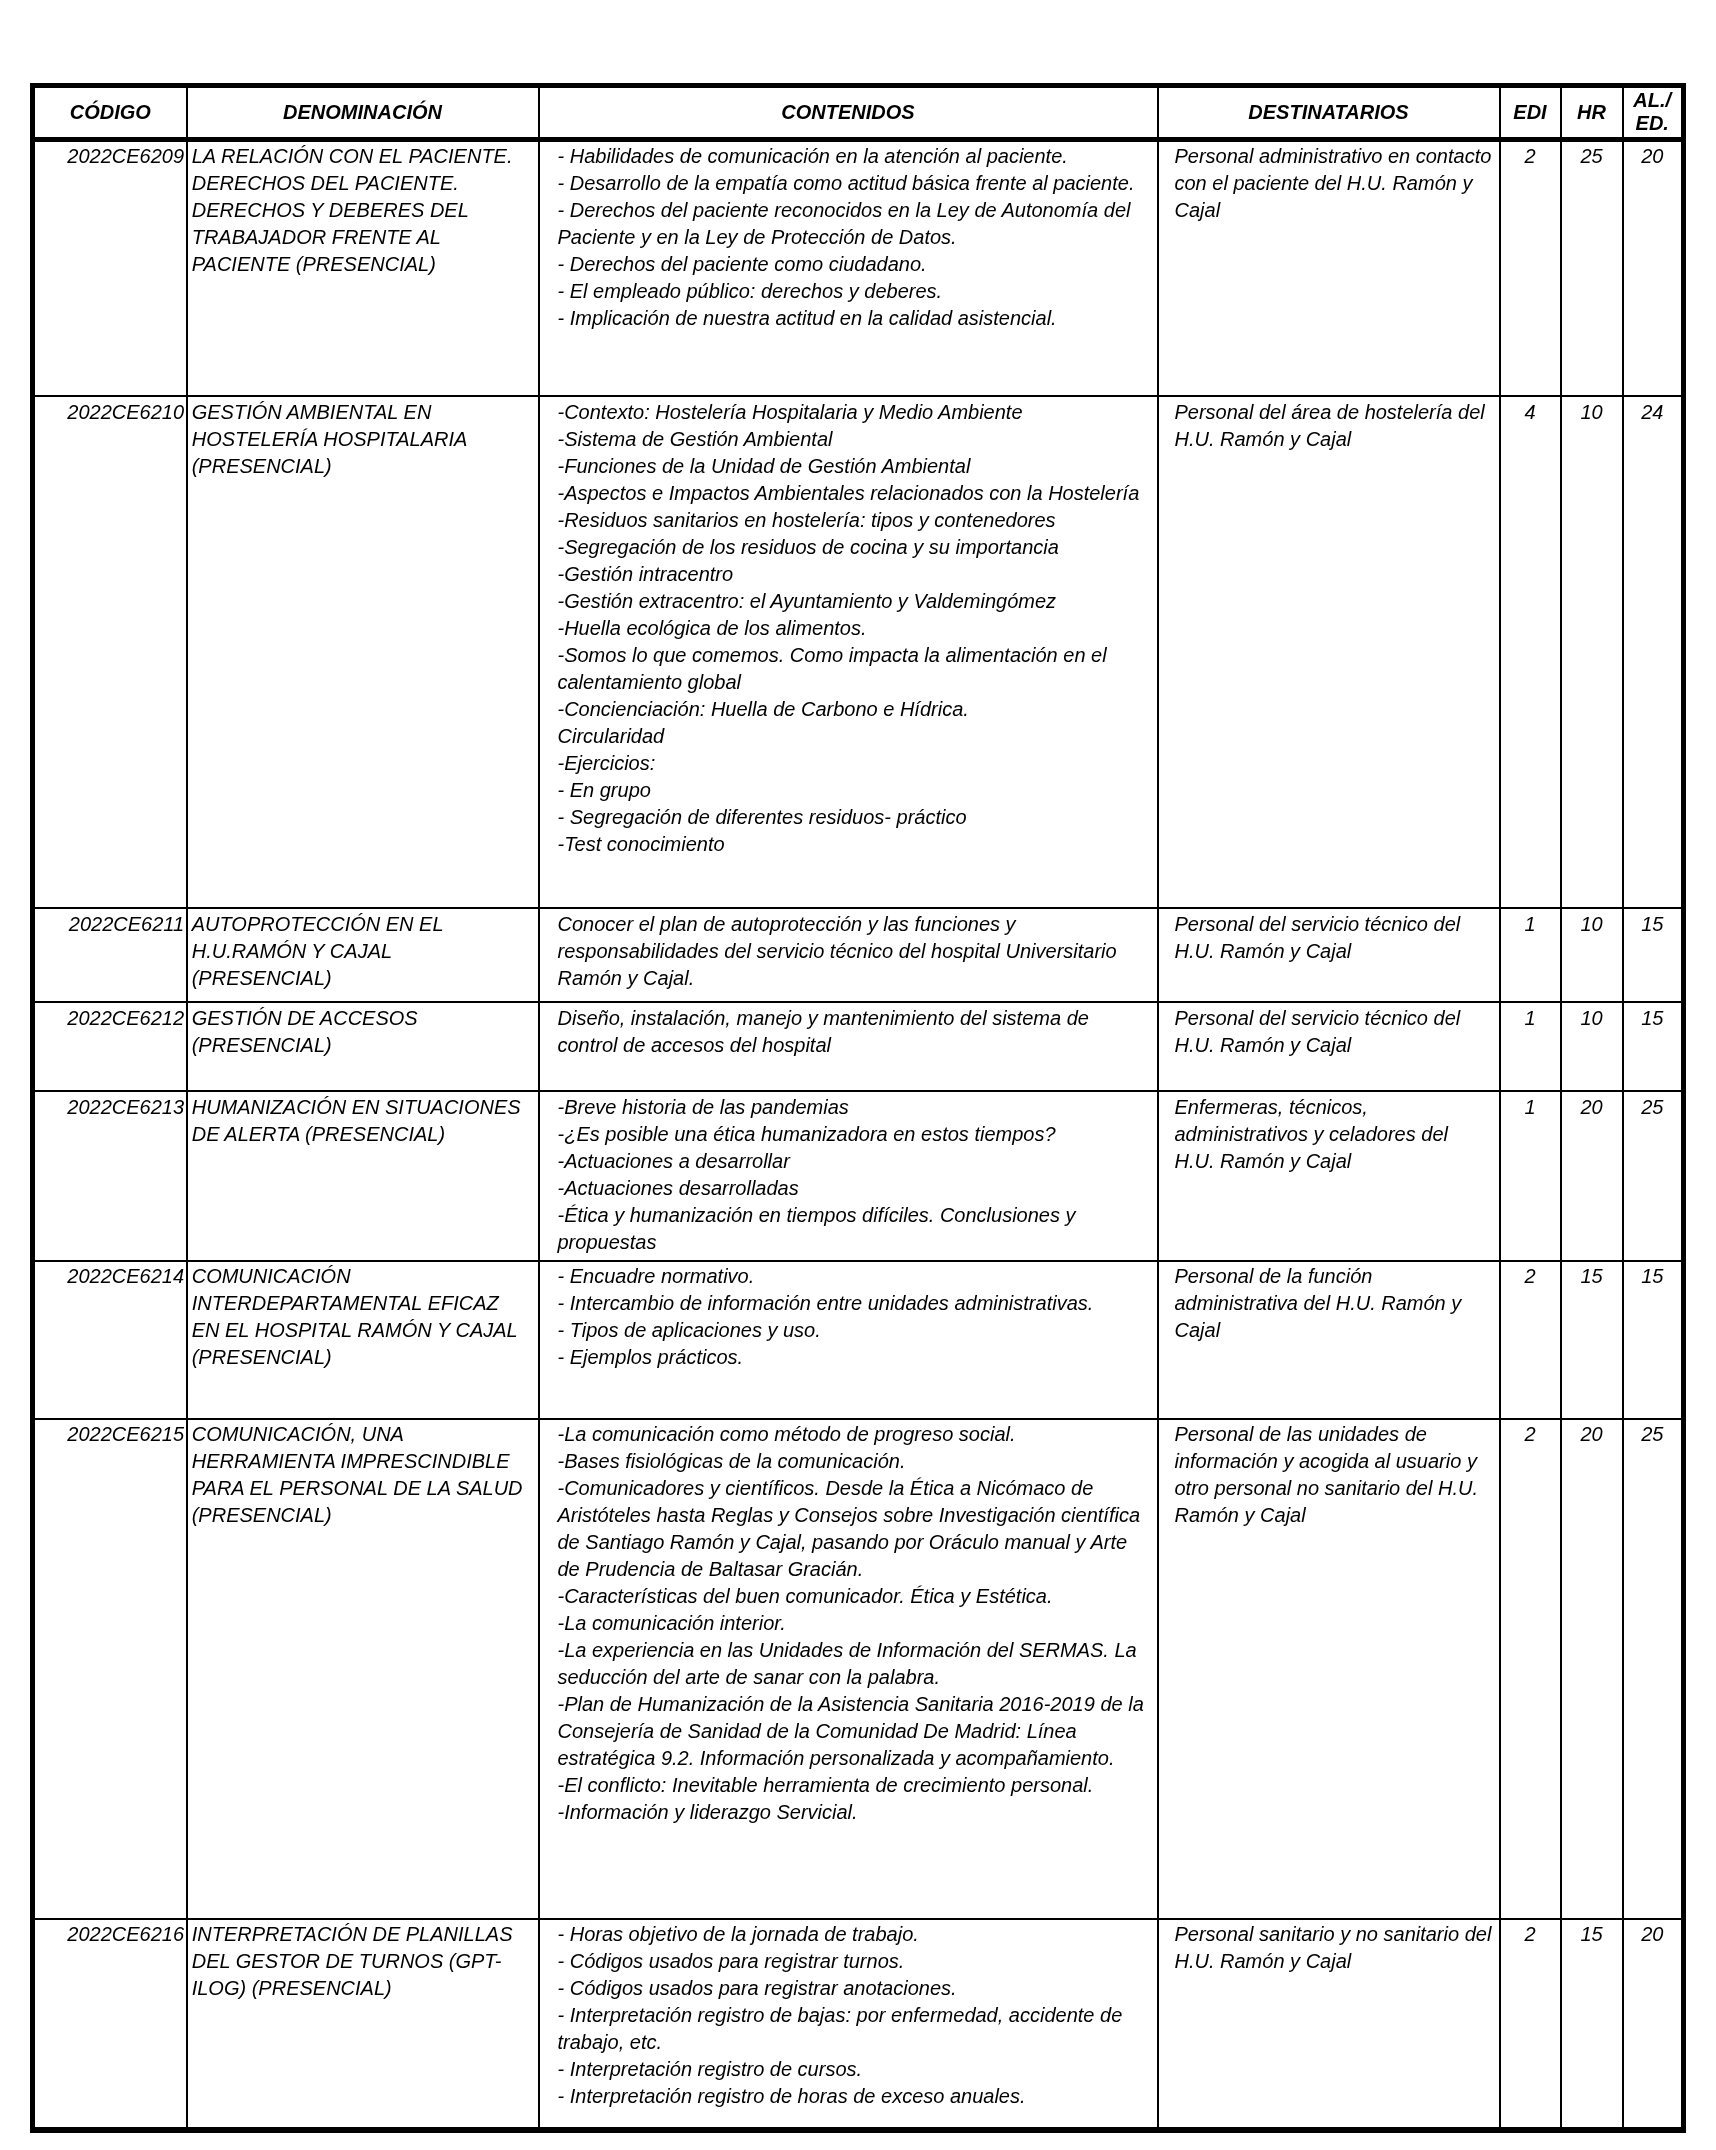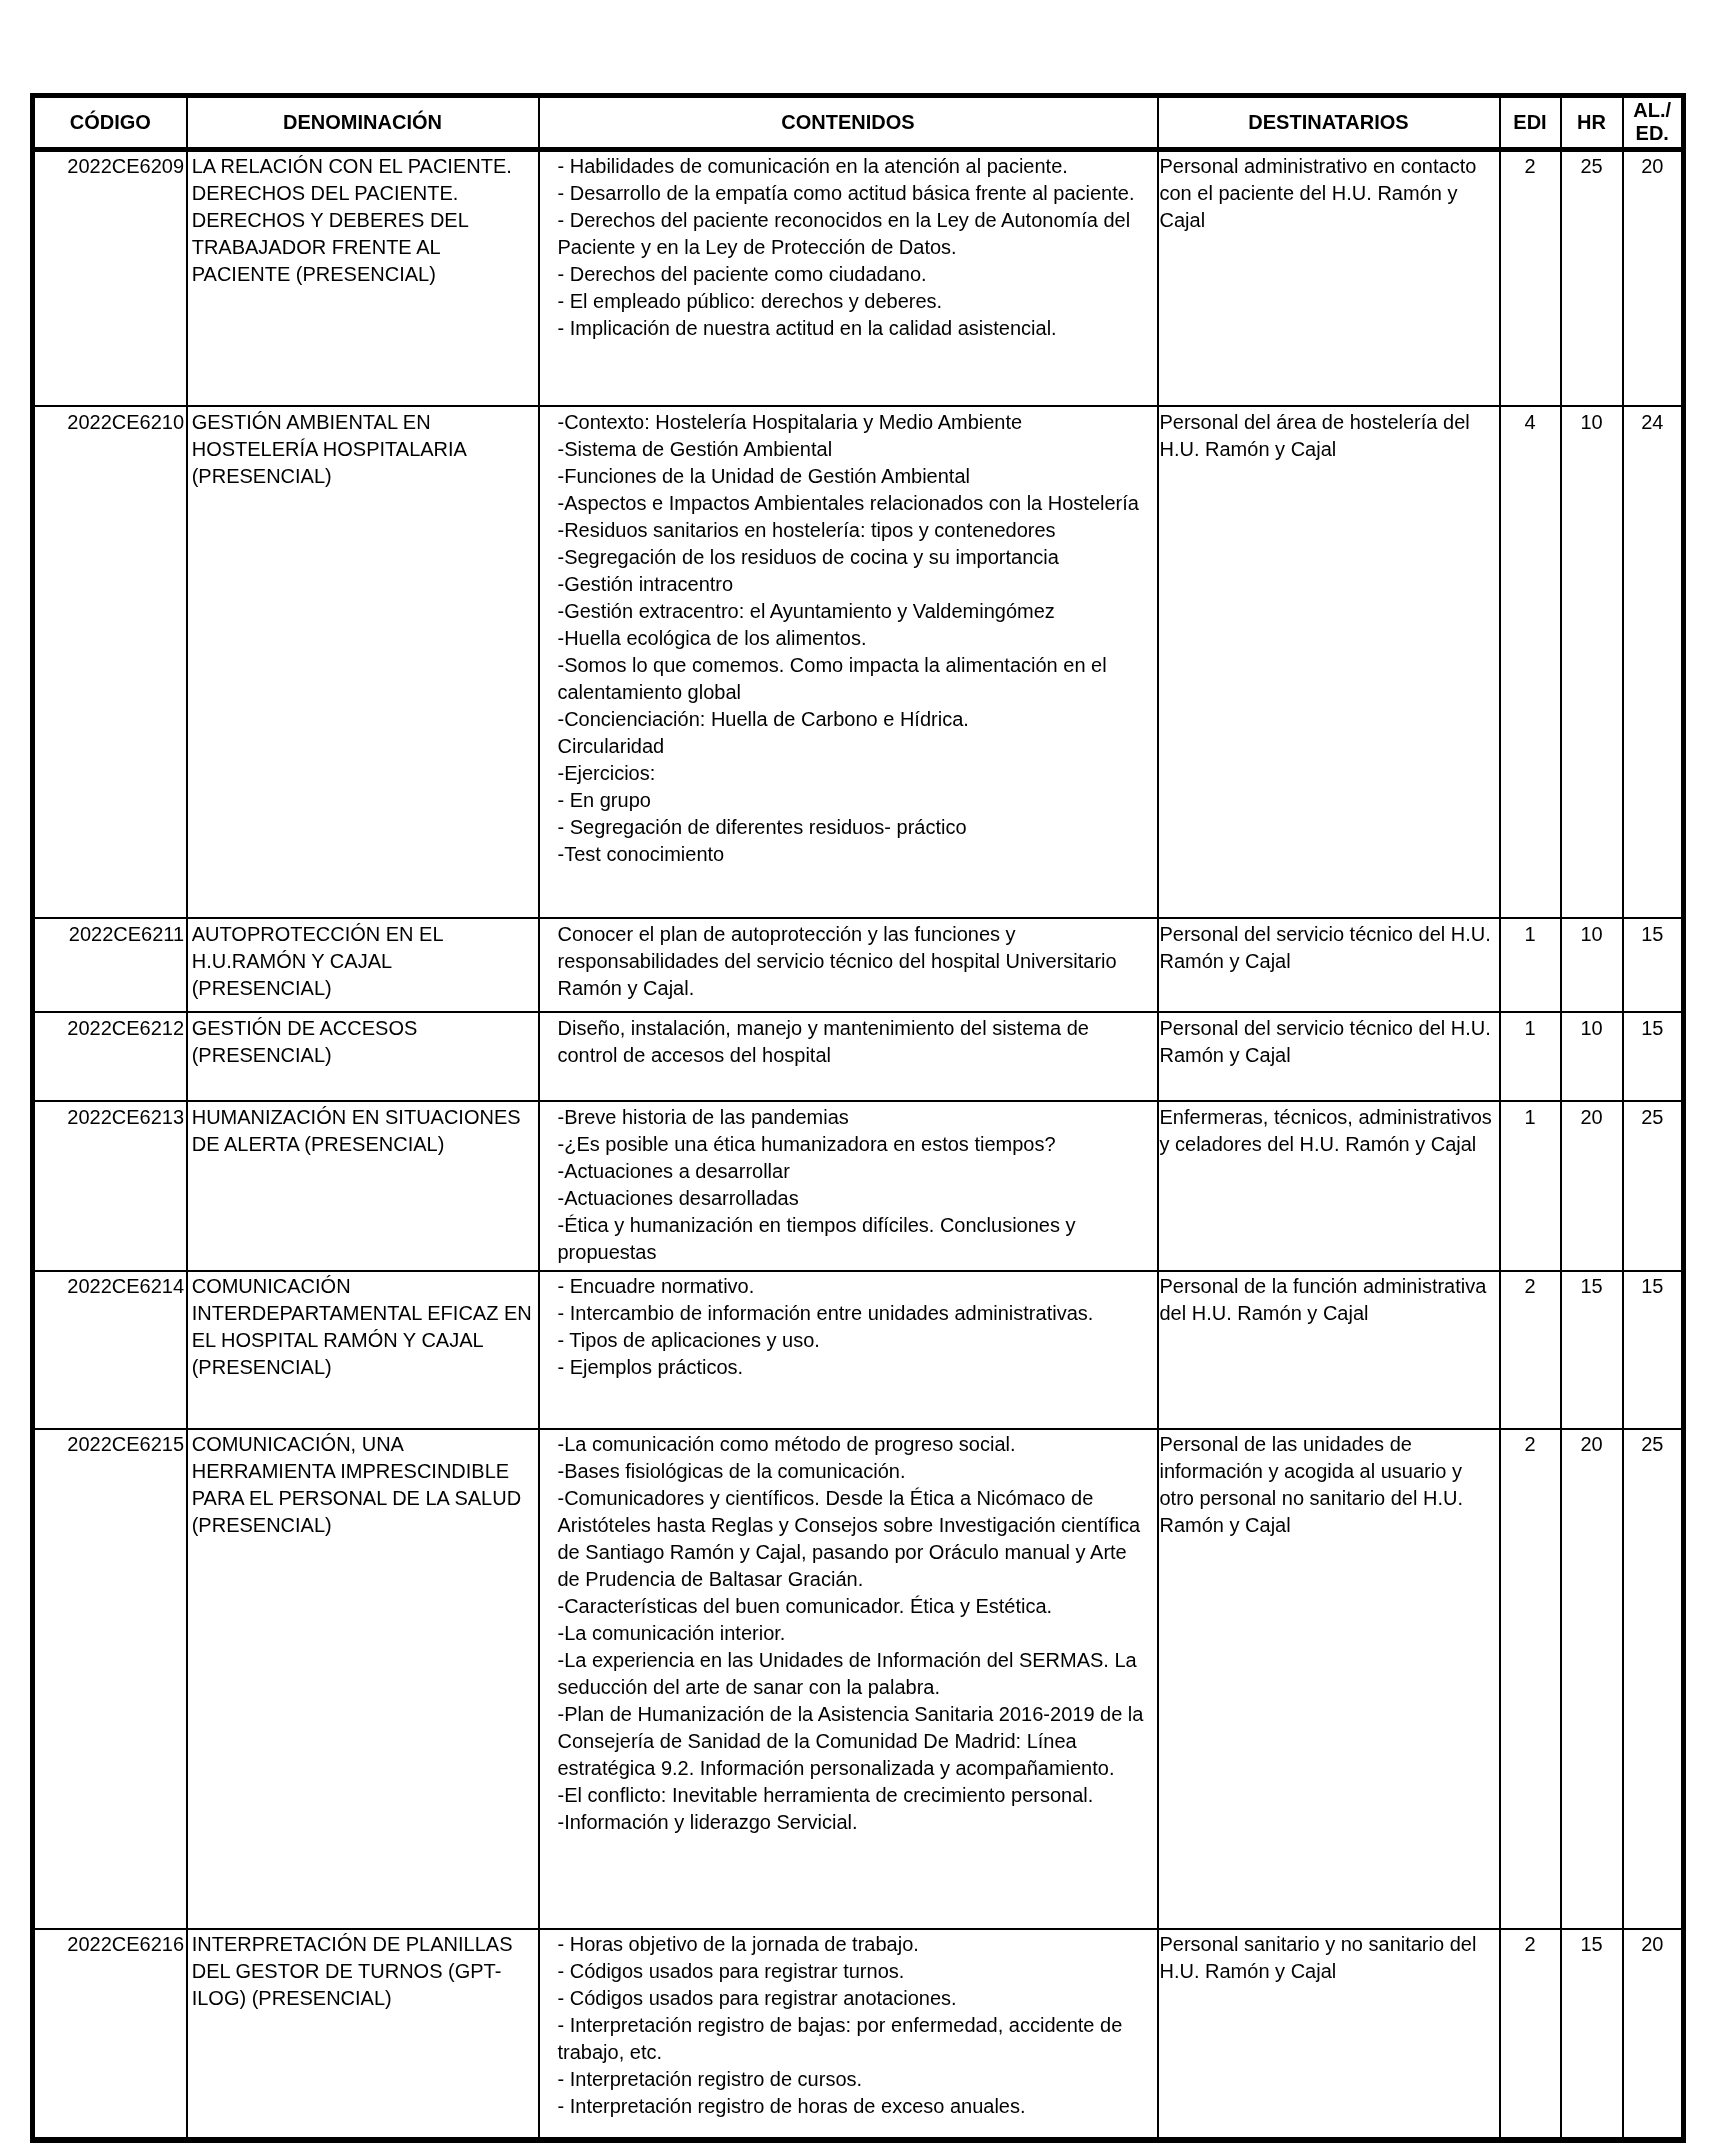--- a/index.html
+++ b/index.html
@@ -10,26 +10,27 @@
   body {
     width: 1717px;
     height: 2151px;
     position: relative;
     font-family: "Liberation Sans", "DejaVu Sans", sans-serif;
     color: #000000;
   }
   table.course-table {
     position: absolute;
     left: 30px;
-    top: 93px;
+    top: 83px;
     width: 1655px;
     border-collapse: collapse;
     table-layout: fixed;
     border: 5px solid #000;
     border-bottom-width: 6.3px;
+    font-style: italic;
   }
   col.c-codigo { width: 154px; }
   col.c-denom  { width: 352px; }
   col.c-cont   { width: 619px; }
   col.c-dest   { width: 342px; }
   col.c-edi    { width: 61px; }
   col.c-hr     { width: 62px; }
   col.c-aled   { width: 61px; }
 
   th, td {
@@ -44,21 +45,21 @@
     text-align: center;
     vertical-align: middle;
     line-height: 23px;
     padding: 1.4px 2.8px;
     border-bottom-width: 5.6px;
   }
   td { padding: 1.4px 5.6px 4.2px 4.2px; }
   td.codigo { padding-left: 3.5px; padding-right: 1.4px; text-align: right; }
   td.denom  { padding-left: 4.2px; }
   td.cont   { padding-left: 18px; }
-  td.dest   { padding-left: 1px; }
+  td.dest   { padding-left: 16px; }
   td.num {
     text-align: center;
     padding: 1.4px 1.4px 4.2px 1.4px;
   }
   td .line { margin: 0; }
 </style>
 </head>
 <body>
 
 <table class="course-table">

